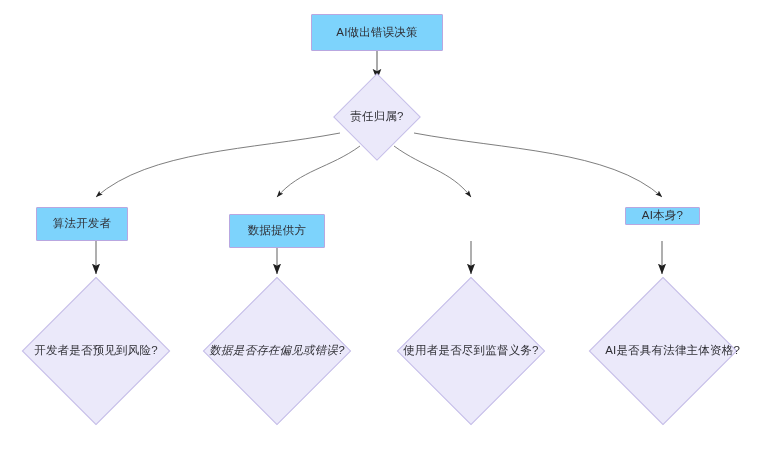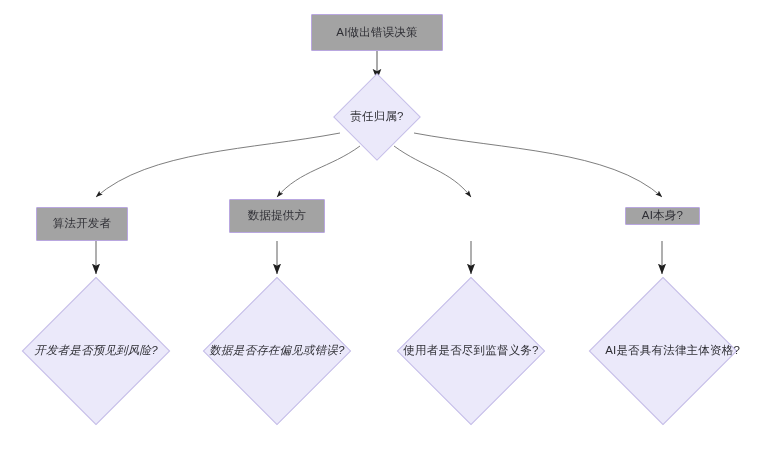--- a/index.html
+++ b/index.html
@@ -28,21 +28,21 @@
     pointer-events: none;
   }
   .node {
     position: absolute;
     box-sizing: border-box;
     display: flex;
     align-items: center;
     justify-content: center;
   }
   .node-rect {
-    background: #a3a3a3;
+    background: #7dd3fc;
     border: 1.4px solid #b9a7e0;
     border-radius: 1px;
   }
   .node-rect .node-label {
     color: #2f2f35;
     font-size: 11.5px;
     line-height: 1.2;
     white-space: nowrap;
     letter-spacing: 0.2px;
   }
@@ -99,30 +99,30 @@
 
   <div class="node node-diamond" style="left:331px; top:84px; width:92px; height:66px;justify-content:center;">
     <span class="diamond-shape" style="width:60px; height:60px;"></span>
     <span class="node-label">责任归属?</span>
   </div>
 
   <div class="node node-rect" style="left:36px; top:207px; width:92px; height:34px;">
     <span class="node-label">算法开发者</span>
   </div>
 
-  <div class="node node-rect" style="left:229px; top:199px; width:96px; height:34px;">
+  <div class="node node-rect" style="left:229px; top:214px; width:96px; height:34px;">
     <span class="node-label">数据提供方</span>
   </div>
 
 
   <div class="node node-rect" style="left:625px; top:207px; width:75px; height:18px;">
     <span class="node-label">AI本身?</span>
   </div>
 
-  <div class="node node-diamond" style="left:23px; top:278px; width:146px; height:146px;font-style:italic;">
+  <div class="node node-diamond" style="left:23px; top:278px; width:146px; height:146px;">
     <span class="diamond-shape" style="width:103px; height:103px;"></span>
     <span class="node-label">开发者是否预见到风险?</span>
   </div>
 
   <div class="node node-diamond" style="left:199px; top:278px; width:156px; height:146px;font-style:italic;">
     <span class="diamond-shape" style="width:103px; height:103px;"></span>
     <span class="node-label">数据是否存在偏见或错误?</span>
   </div>
 
   <div class="node node-diamond" style="left:396px; top:278px; width:150px; height:146px;">

